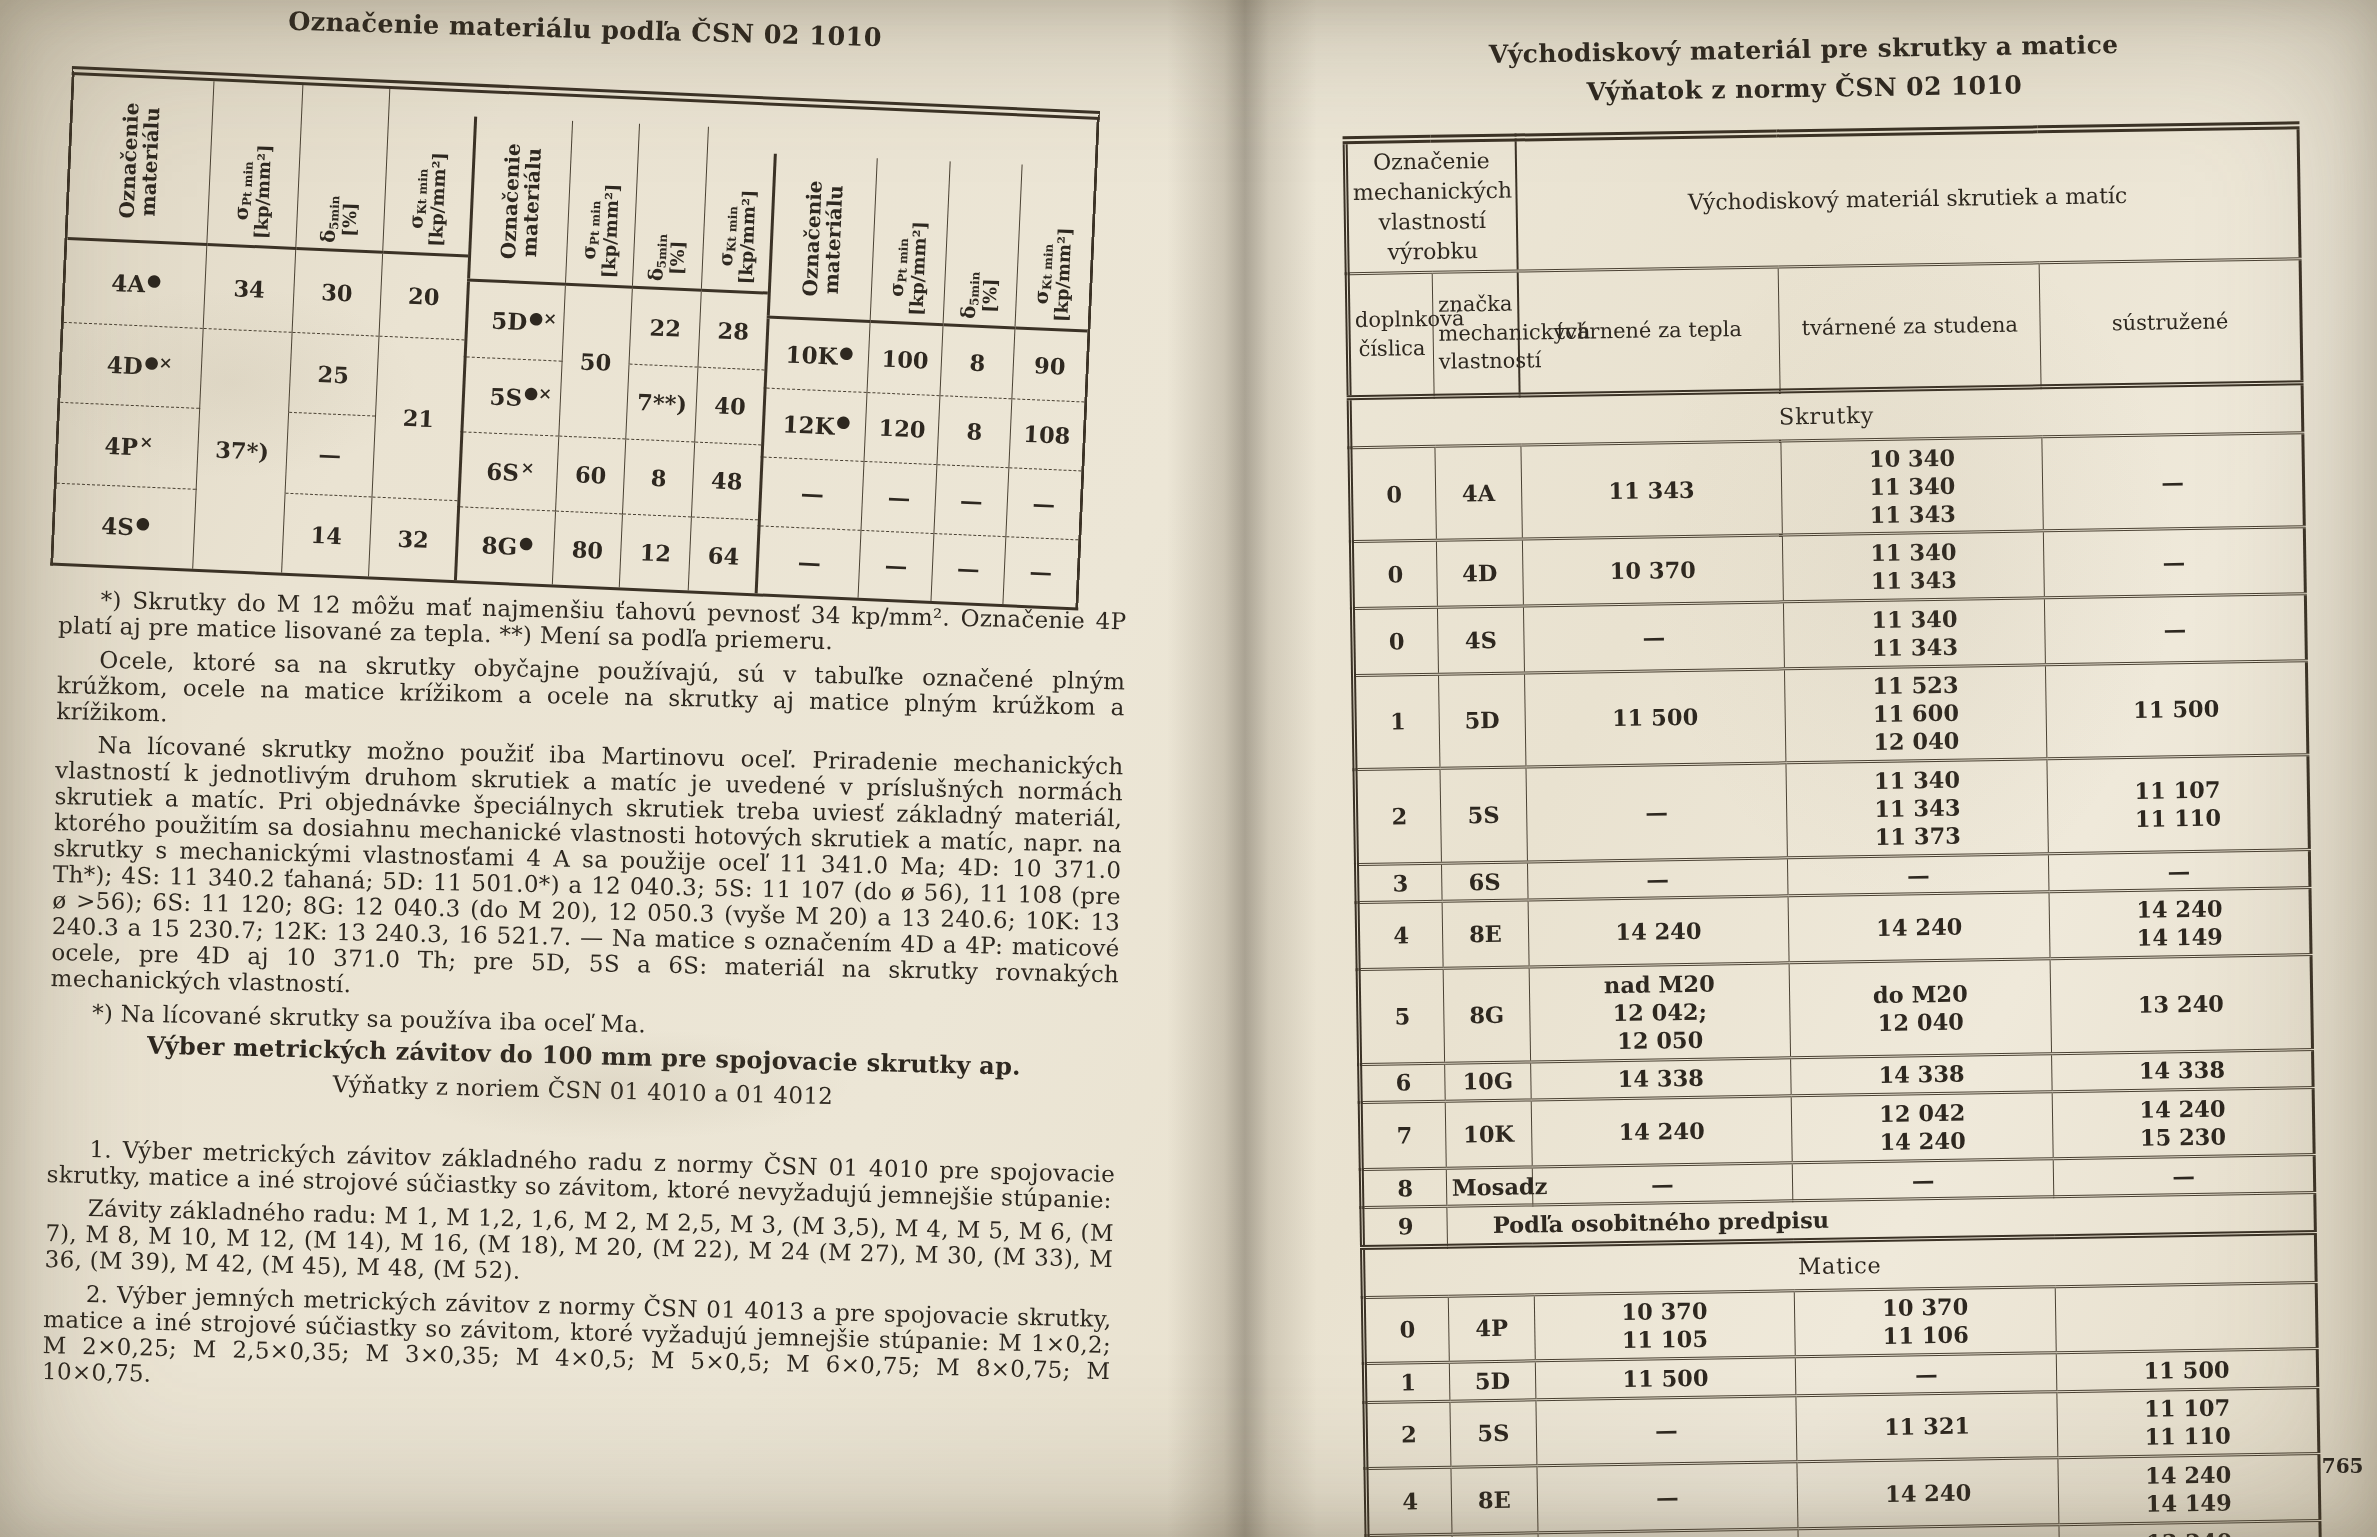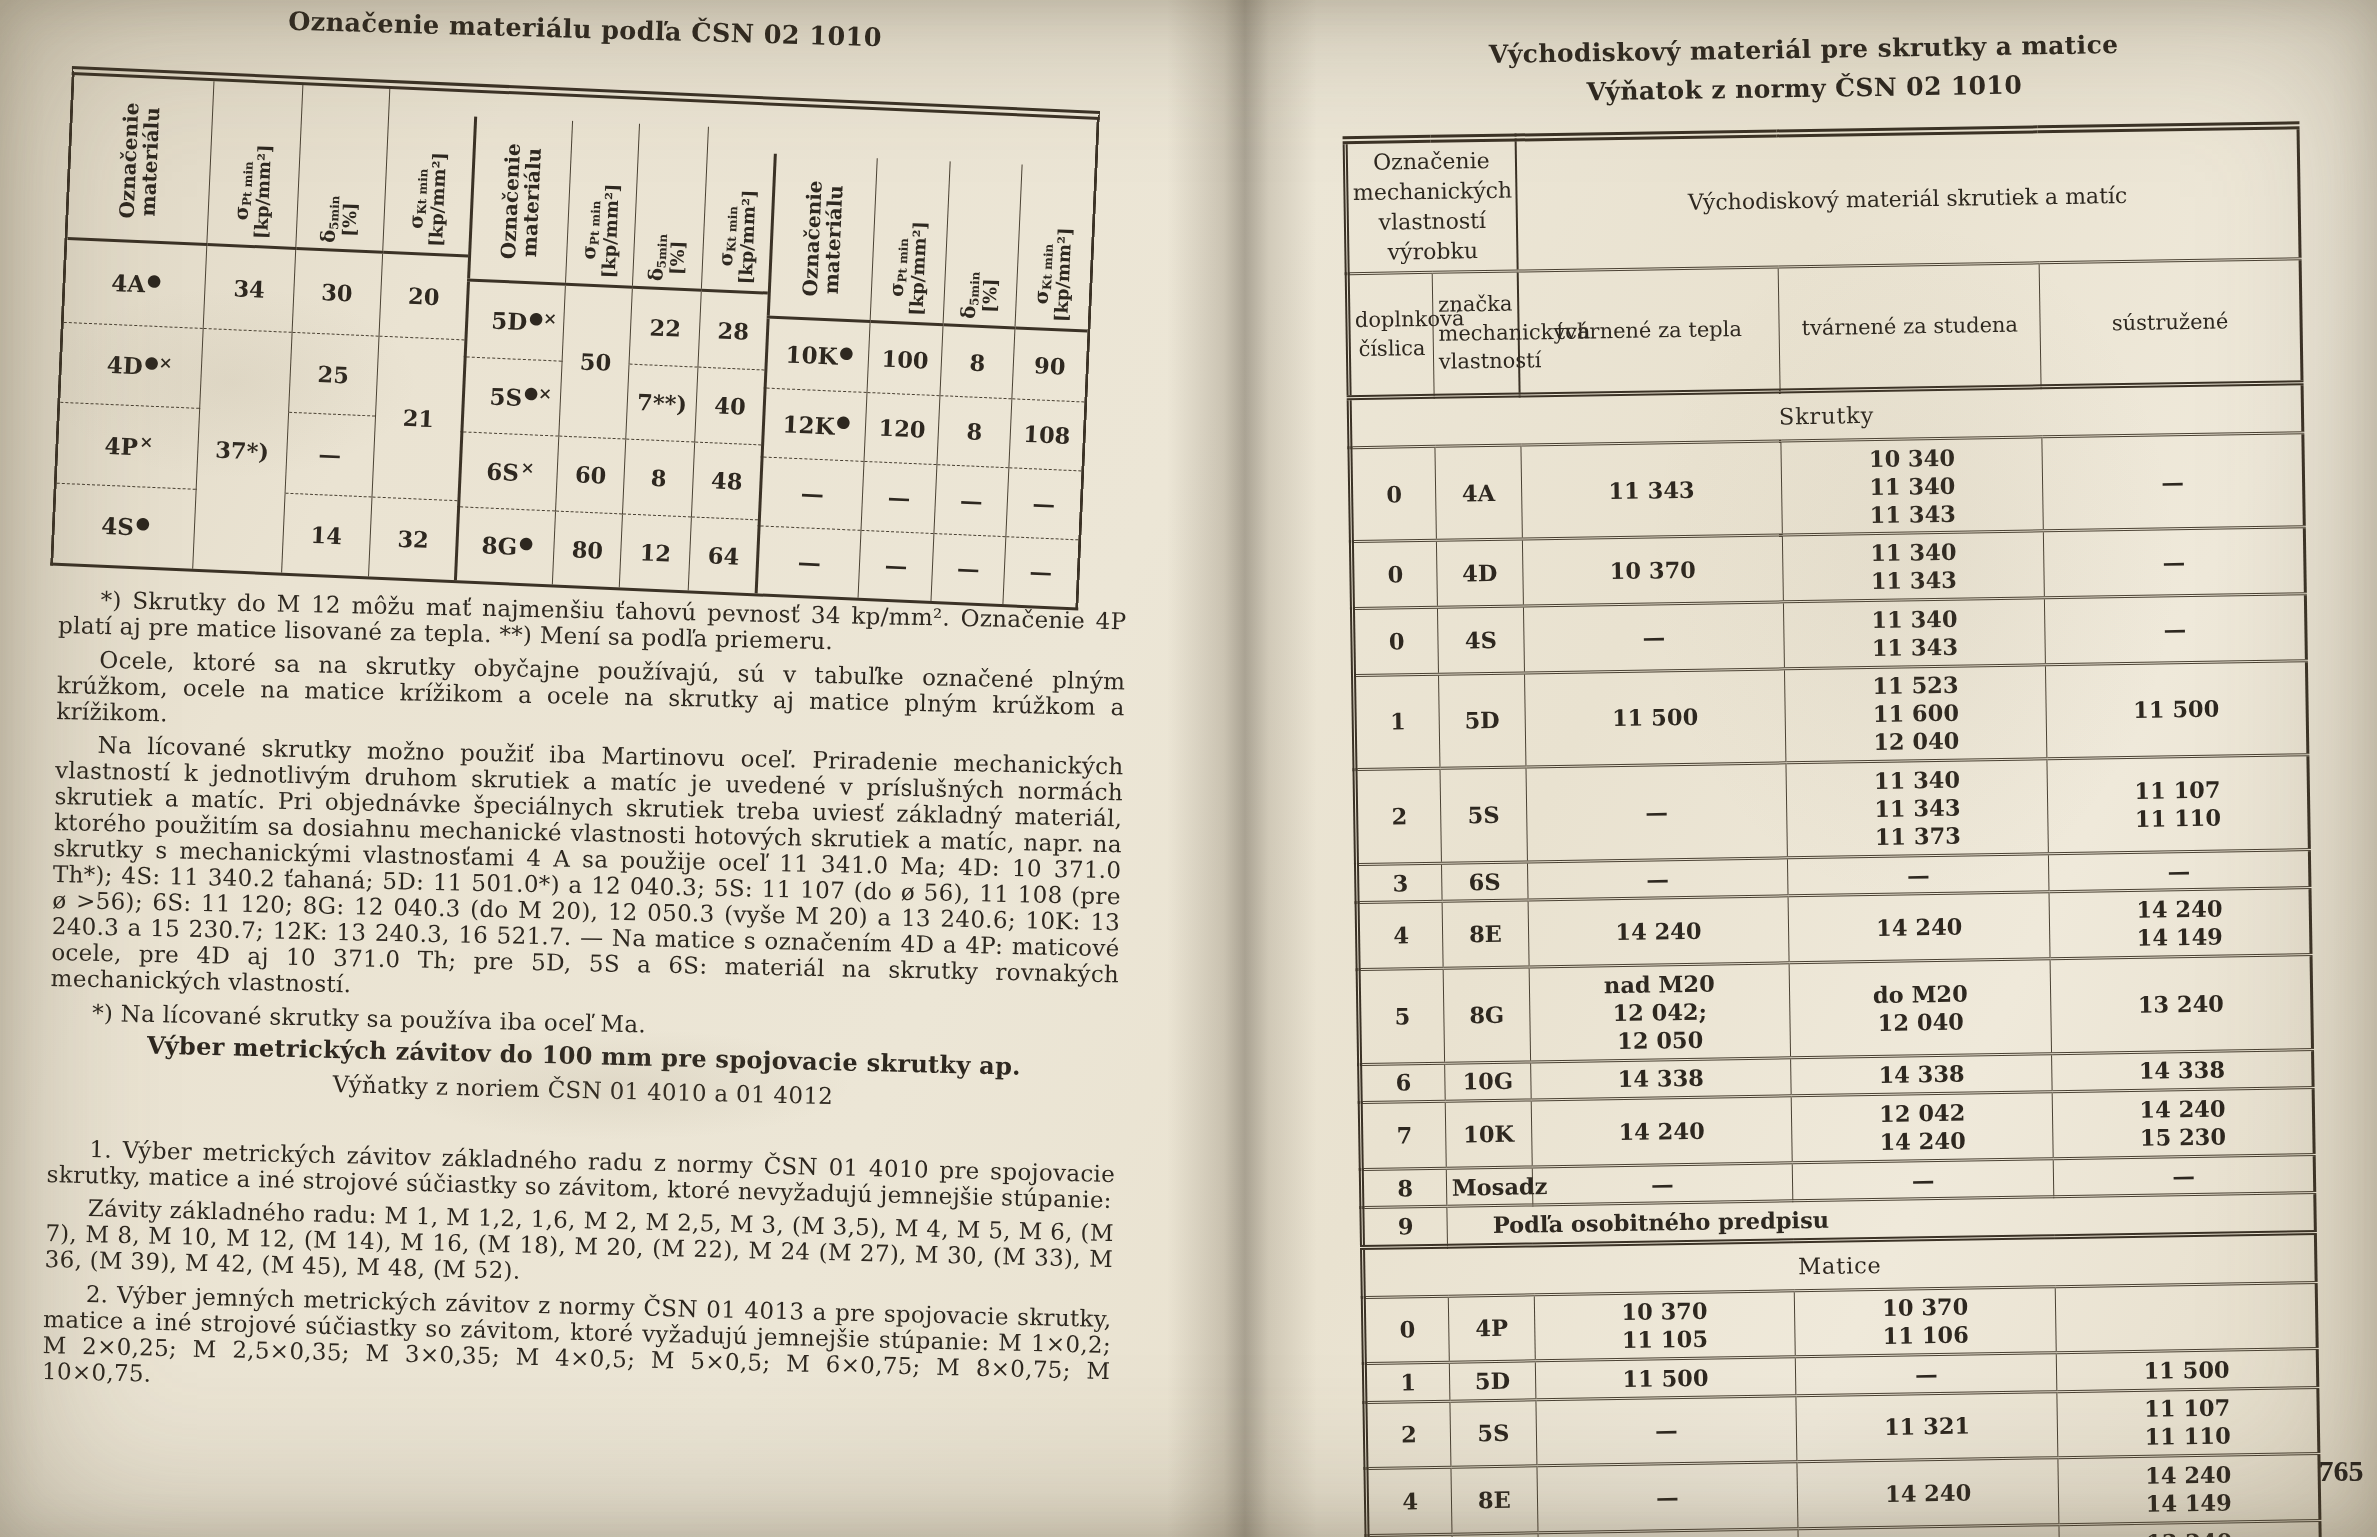--- a/index.html
+++ b/index.html
@@ -61,21 +61,21 @@
   .rtable td:first-child,.rtable th:first-child{border-left:none;}
   .rtable .gh{font-size:22px;font-weight:normal;height:90px;line-height:30px;border-top:none;}
   .rtable .gh2{border-left:2.3px solid #3b3226;}
   .rtable .sh{font-size:21px;font-weight:normal;height:113px;line-height:28.5px;}
   .rtable .band{font-size:22.5px;letter-spacing:0.8px;height:38px;border-top:5.3px double #3b3226;}
   .rtable .num{font-size:22.5px;font-weight:bold;white-space:pre-line;}
   .rtable .dig{font-size:22.5px;font-weight:bold;}
   .rtable .mk{font-size:22.5px;font-weight:bold;}
   .rtable .sp{text-align:left;padding-left:45px;font-size:22.5px;font-weight:bold;}
   .w-r1{width:158px;} .w-r2{width:201px;} .w-r3{width:197px;} .w-r4{width:210px;} .w-r5{width:180px;}
-  .pgnum{position:absolute;right:13.5px;top:1454px;font-size:30px;font-weight:bold;z-index:45;font-family:Liberation Serif, serif;}
+  .pgnum{position:absolute;right:13.5px;top:1454px;font-size:20px;font-weight:bold;z-index:45;}
 </style>
 </head>
 <body>
 
 <div class="smudge" style="left:390px;top:1028px;width:465px;height:113px;background:radial-gradient(ellipse,rgba(120,108,80,.10),rgba(120,108,80,0) 70%);"></div>
 <div class="smudge" style="left:1651px;top:225px;width:525px;height:675px;background:radial-gradient(ellipse,rgba(125,112,84,.07),rgba(125,112,84,0) 72%);"></div>
 <div class="smudge" style="left:45px;top:285px;width:375px;height:195px;background:radial-gradient(ellipse,rgba(120,108,80,.08),rgba(120,108,80,0) 70%);"></div>
 
 <div class="page-left">
   <div class="lp-title">Označenie materiálu podľa ČSN 02 1010</div>

